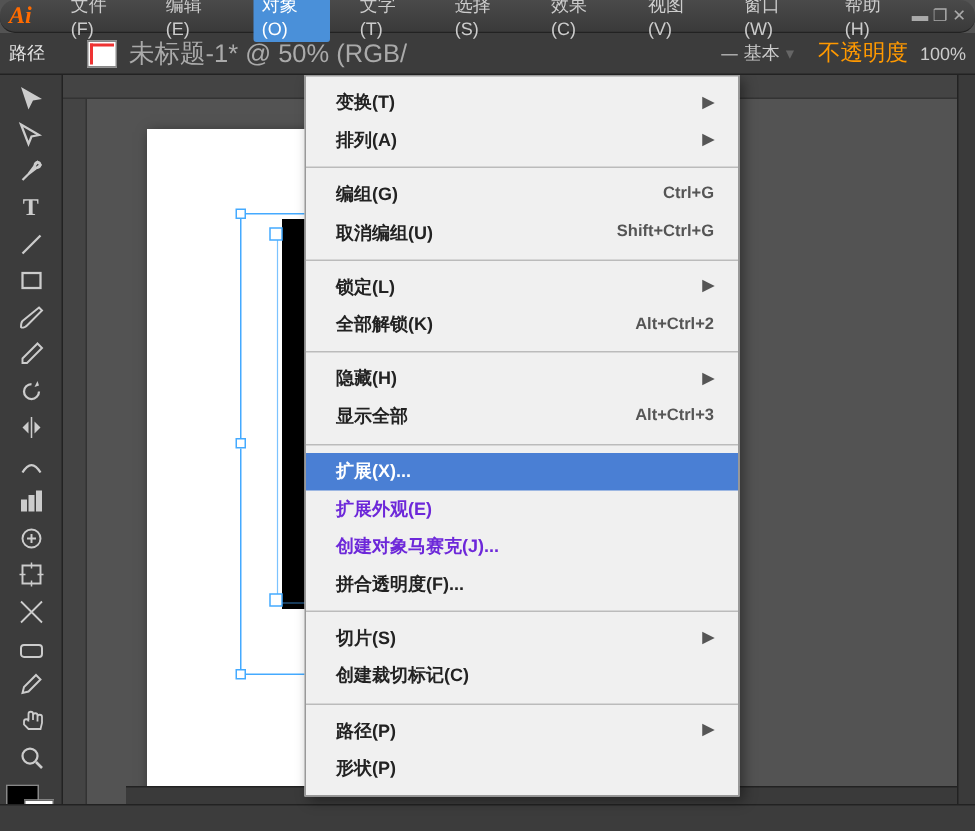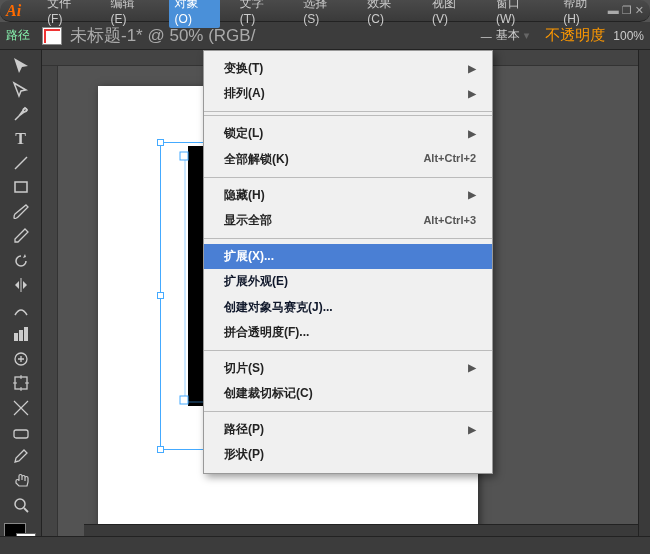--- a/index.html
+++ b/index.html
@@ -62,23 +62,23 @@
     #toolbar-row {
       height: 28px;
       background: #3c3c3c;
       display: flex;
       align-items: center;
       padding: 0 6px;
       gap: 8px;
       border-bottom: 1px solid #222;
     }
     #path-label {
-      color: #86efac;
+      color: #e5e5e5;
       font-size: 12px;
-      margin-right: 4px;
+      margin-right: 20px;
     }
     #path-indicator {
       width: 20px;
       height: 18px;
       background: white;
       border: 1px solid #888;
       position: relative;
       overflow: hidden;
     }
     #path-indicator::after {
@@ -224,21 +224,21 @@
       color: #222;
       font-size: 12px;
       line-height: 1.6;
       white-space: nowrap;
     }
     .dropdown-item.highlighted {
       background: #4a7fd4;
       color: white;
     }
     .dropdown-item.disabled {
-      color: #0f172a;
+      color: #6d28d9;
       cursor: default;
     }
     .item-shortcut {
       color: #555;
       font-size: 11px;
       margin-left: 20px;
     }
     .item-arrow {
       font-size: 10px;
       color: #555;
@@ -524,20 +524,30 @@
             <span>变换(T)</span>
             <span class="item-arrow">▶</span>
           </div>
           <div class="dropdown-item">
             <span>排列(A)</span>
             <span class="item-arrow">▶</span>
           </div>
         </div>
         <div class="menu-divider"></div>
 
+        <div class="menu-section">
+          <div class="dropdown-item">
+            <span>编组(G)</span>
+            <span class="item-shortcut">Ctrl+G</span>
+          </div>
+          <div class="dropdown-item">
+            <span>取消编组(U)</span>
+            <span class="item-shortcut">Shift+Ctrl+G</span>
+          </div>
+        </div>
         <div class="menu-divider"></div>
 
         <div class="menu-section">
           <div class="dropdown-item">
             <span>锁定(L)</span>
             <span class="item-arrow">▶</span>
           </div>
           <div class="dropdown-item">
             <span>全部解锁(K)</span>
             <span class="item-shortcut">Alt+Ctrl+2</span>

